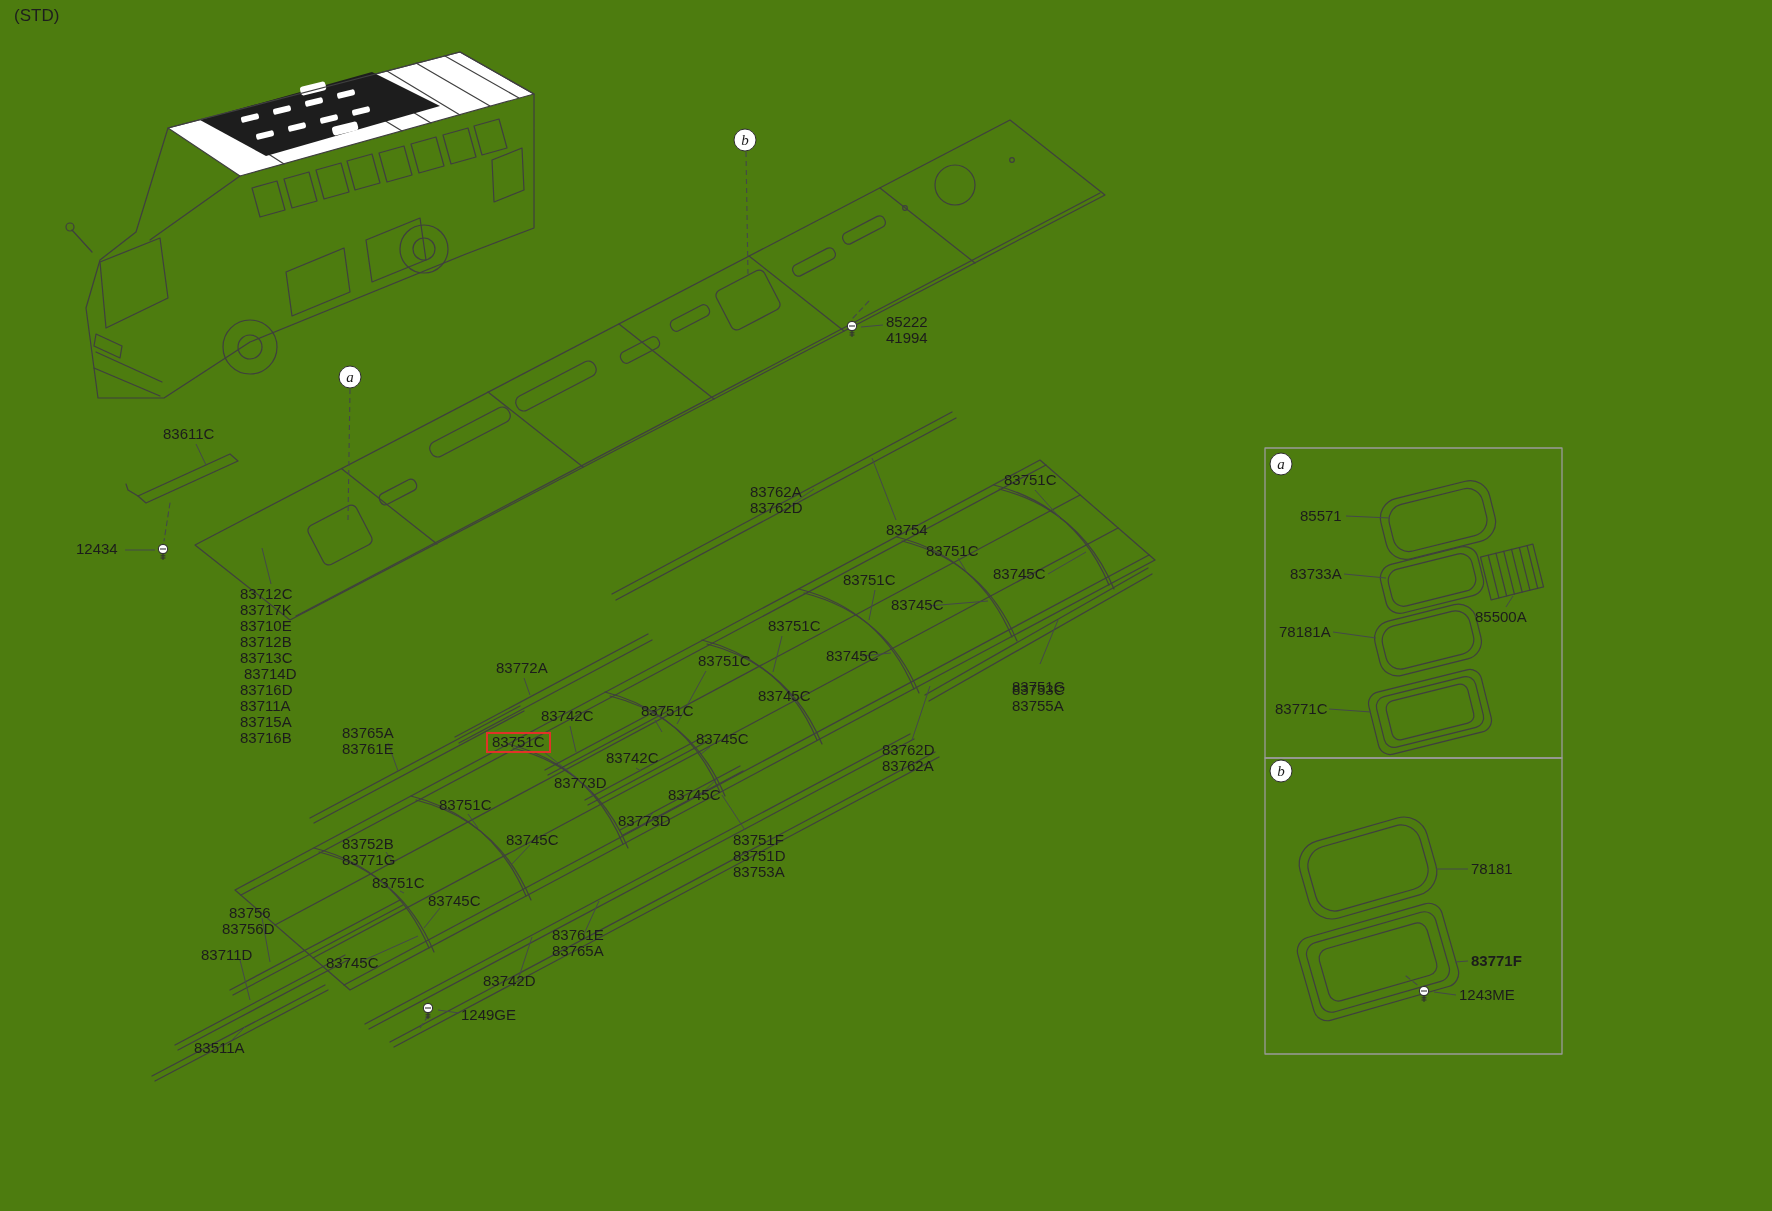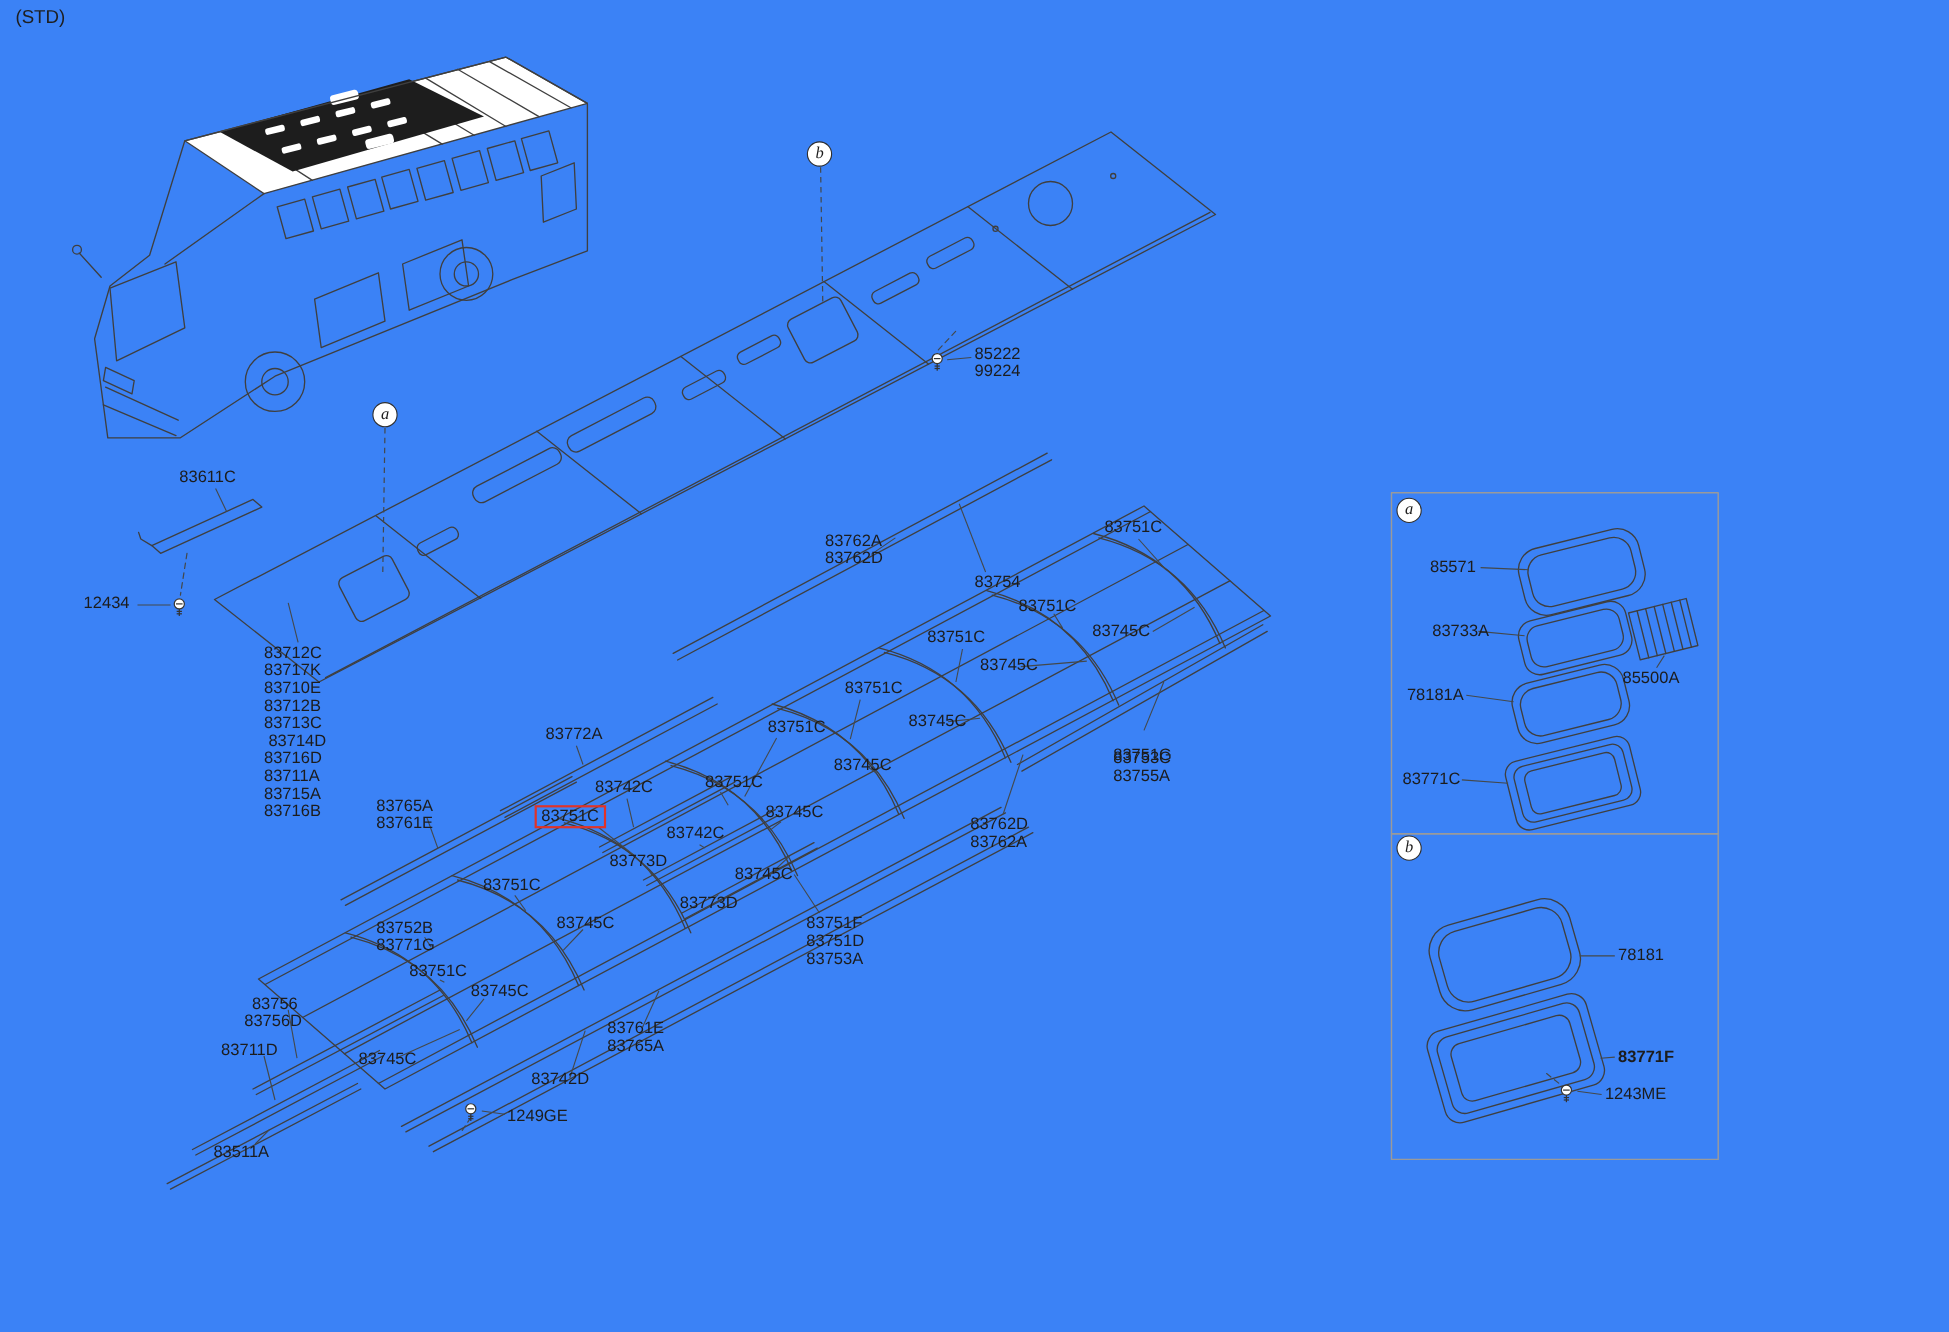--- a/index.html
+++ b/index.html
@@ -1,21 +1,21 @@
 <!DOCTYPE html>
 <html style="--hl: #e13328;"><head>
 <meta charset="utf-8">
 <style>
   * { box-sizing: border-box; }
   html,body { margin:0; padding:0; background:#ffffff; }
   .stage {
     position: relative;
     width: 1772px;
     height: 1211px;
-    background: #3b82f6;
+    background: #4d7c0f;
     overflow: hidden;
     font-family: "Liberation Sans", "DejaVu Sans", sans-serif;
     color: #1e1e1e;
   }
   svg.art { position:absolute; left:0; top:0; }
   .std-note {
     position:absolute; left:14px; top:6px;
     font-size:17px; color:#1e1e1e; white-space:nowrap;
   }
   #label-layer { position:absolute; left:0; top:0; width:100%; height:100%; pointer-events:none; }
@@ -334,21 +334,21 @@
       <div class="part-label" style="left: 240px; top: 602px;">83717K</div>
       <div class="part-label" style="left: 240px; top: 618px;">83710E</div>
       <div class="part-label" style="left: 240px; top: 634px;">83712B</div>
       <div class="part-label" style="left: 240px; top: 650px;">83713C</div>
       <div class="part-label" style="left: 244px; top: 666px;">83714D</div>
       <div class="part-label" style="left: 240px; top: 682px;">83716D</div>
       <div class="part-label" style="left: 240px; top: 698px;">83711A</div>
       <div class="part-label" style="left: 240px; top: 714px;">83715A</div>
       <div class="part-label" style="left: 240px; top: 730px;">83716B</div>
       <div class="part-label" style="left: 886px; top: 314px;">85222</div>
-      <div class="part-label" style="left: 886px; top: 330px;">99224</div>
+      <div class="part-label" style="left: 886px; top: 330px;">41994</div>
       <div class="part-label" style="left: 750px; top: 484px;">83762A</div>
       <div class="part-label" style="left: 750px; top: 500px;">83762D</div>
       <div class="part-label" style="left: 886px; top: 522px;">83754</div>
       <div class="part-label" style="left: 1004px; top: 472px;">83751C</div>
       <div class="part-label" style="left: 993px; top: 566px;">83745C</div>
       <div class="part-label" style="left: 926px; top: 543px;">83751C</div>
       <div class="part-label" style="left: 891px; top: 597px;">83745C</div>
       <div class="part-label" style="left: 843px; top: 572px;">83751C</div>
       <div class="part-label" style="left: 826px; top: 648px;">83745C</div>
       <div class="part-label" style="left: 768px; top: 618px;">83751C</div>
@@ -382,21 +382,21 @@
       <div class="part-label" style="left: 326px; top: 955px;">83745C</div>
       <div class="part-label" style="left: 194px; top: 1040px;">83511A</div>
       <div class="part-label" style="left: 483px; top: 973px;">83742D</div>
       <div class="part-label" style="left: 461px; top: 1007px;">1249GE</div>
       <div class="part-label" style="left: 552px; top: 927px;">83761E</div>
       <div class="part-label" style="left: 552px; top: 943px;">83765A</div>
       <div class="part-label" style="left: 733px; top: 832px;">83751F</div>
       <div class="part-label" style="left: 733px; top: 848px;">83751D</div>
       <div class="part-label" style="left: 733px; top: 864px;">83753A</div>
       <div class="part-label" style="left: 1300px; top: 508px;">85571</div>
-      <div class="part-label" style="left: 1290px; top: 566px; margin-left: 12px;">83733A</div>
+      <div class="part-label" style="left: 1290px; top: 566px;">83733A</div>
       <div class="part-label" style="left: 1475px; top: 609px;">85500A</div>
       <div class="part-label" style="left: 1279px; top: 624px;">78181A</div>
       <div class="part-label" style="left: 1275px; top: 701px;">83771C</div>
       <div class="part-label" style="left: 1471px; top: 861px;">78181</div>
       <div class="part-label" style="left: 1471px; top: 953px; font-weight: bold;">83771F</div>
       <div class="part-label" style="left: 1459px; top: 987px;">1243ME</div>
       <div class="callout" style="left: 350px; top: 377px;">a</div>
       <div class="callout" style="left: 745px; top: 140px;">b</div>
       <div class="callout" style="left: 1281px; top: 464px;">a</div>
       <div class="callout" style="left: 1281px; top: 771px;">b</div>

